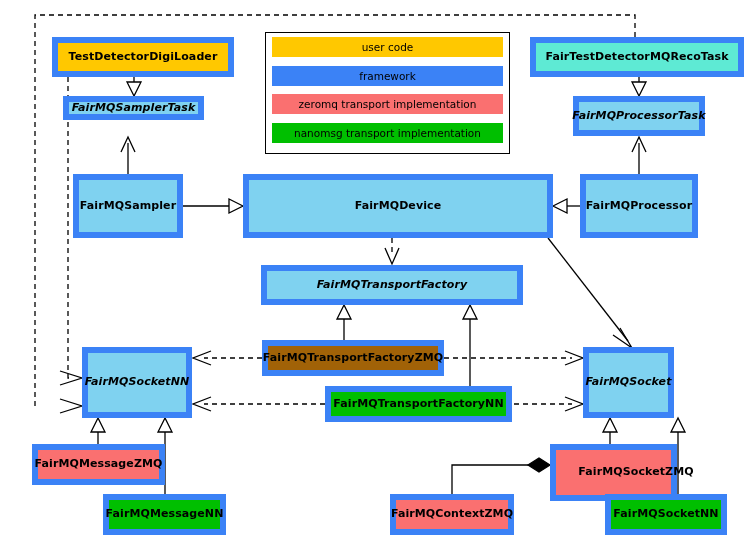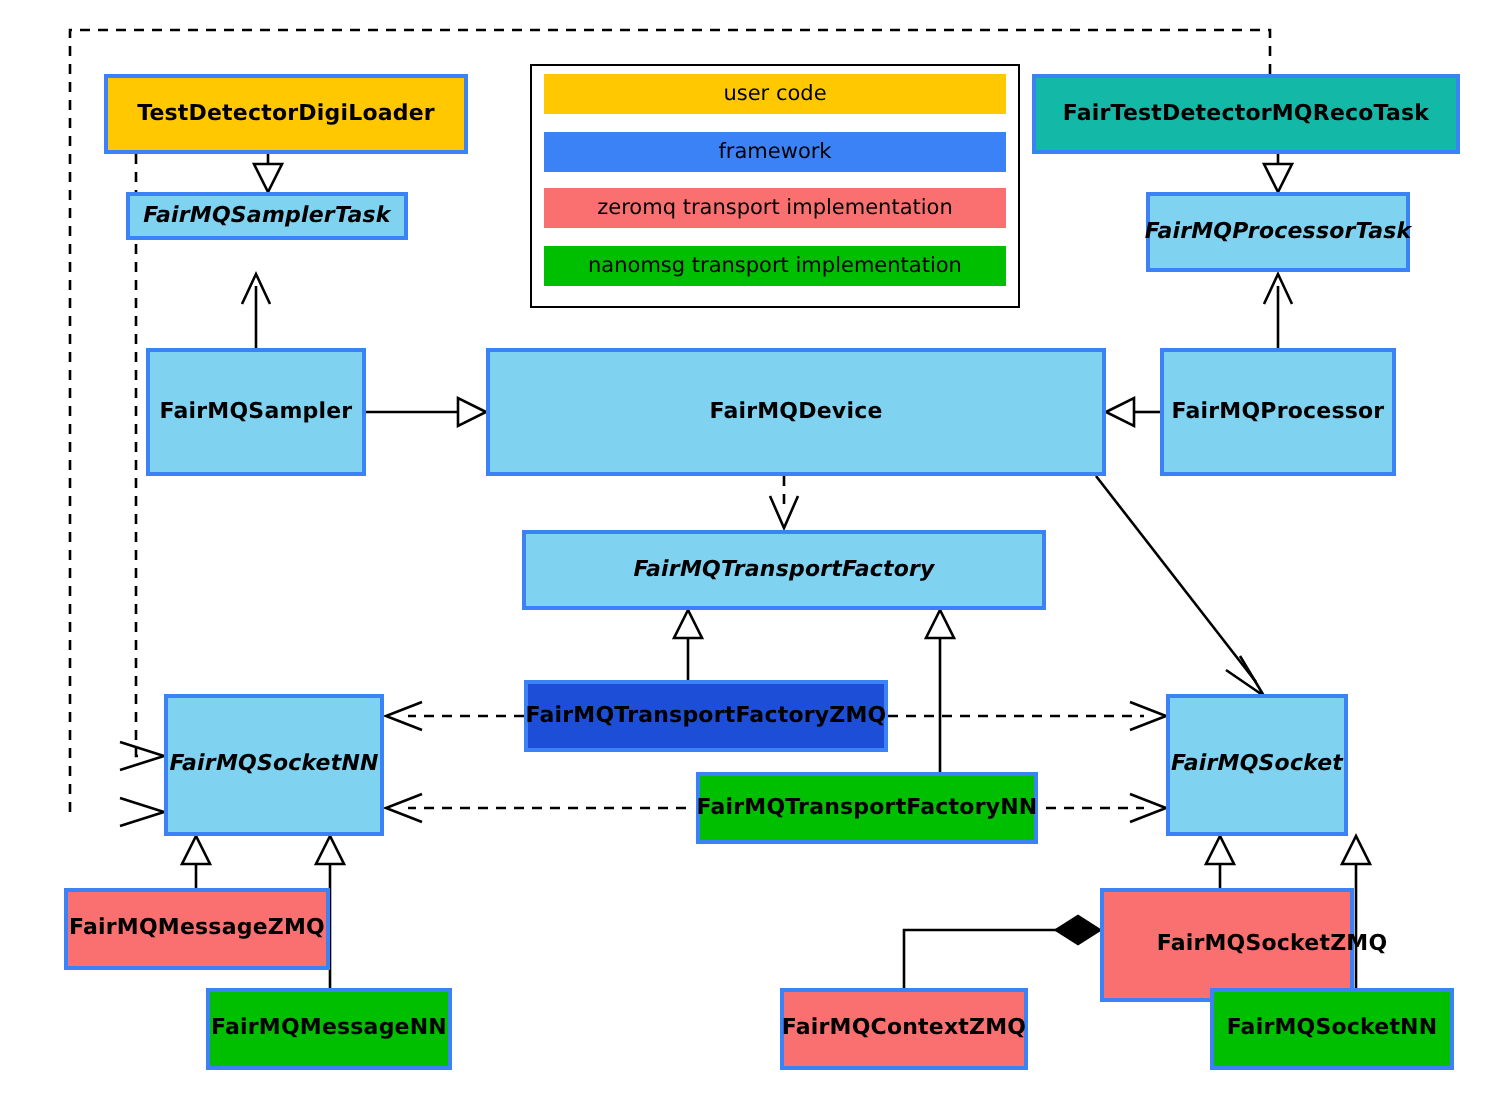--- a/index.html
+++ b/index.html
@@ -21,21 +21,21 @@
     position: absolute;
     left: 0;
     top: 0;
     width: 748px;
     height: 549px;
     pointer-events: none;
   }
   .node {
     position: absolute;
     box-sizing: border-box;
-    border: 2px solid #3b82f6;
+    border: 6px solid #3b82f6;
     display: flex;
     align-items: center;
     justify-content: center;
     text-align: center;
     font-size: 11px;
     font-weight: bold;
     color: #000000;
     line-height: 1.15;
     letter-spacing: 0.1px;
     padding: 0 3px;
@@ -191,29 +191,29 @@
   <div class="node" style="left:52px; top:37px; width:182px; height:40px; background:#FFC800;">TestDetectorDigiLoader</div>
 
   <div class="node abstract" style="left:63px; top:96px; width:141px; height:24px; background:#7FD2F0;">FairMQSamplerTask</div>
 
   <div class="node" style="left:73px; top:174px; width:110px; height:64px; background:#7FD2F0;">FairMQSampler</div>
 
   <div class="node" style="left:243px; top:174px; width:310px; height:64px; background:#7FD2F0;">FairMQDevice</div>
 
   <div class="node" style="left:580px; top:174px; width:118px; height:64px; background:#7FD2F0;">FairMQProcessor</div>
 
-  <div class="node" style="left:516px; top:37px; width:214px; height:40px; background:#14b8a6;">FairTestDetectorMQRecoTask</div>
+  <div class="node" style="left:530px; top:37px; width:214px; height:40px; background:#5eead4;">FairTestDetectorMQRecoTask</div>
 
   <div class="node abstract" style="left:573px; top:96px; width:132px; height:40px; background:#7FD2F0;">FairMQProcessorTask</div>
 
   <div class="node abstract" style="left:261px; top:265px; width:262px; height:40px; background:#7FD2F0;">FairMQTransportFactory</div>
 
-  <div class="node" style="left:262px; top:340px; width:182px; height:36px; background:#1d4ed8;">FairMQTransportFactoryZMQ</div>
-
-  <div class="node" style="left:348px; top:386px; width:171px; height:36px; background:#00BF00;">FairMQTransportFactoryNN</div>
+  <div class="node" style="left:262px; top:340px; width:182px; height:36px; background:#a16207;">FairMQTransportFactoryZMQ</div>
+
+  <div class="node" style="left:325px; top:386px; width:187px; height:36px; background:#00BF00;">FairMQTransportFactoryNN</div>
 
   <div class="node abstract" style="left:82px; top:347px; width:110px; height:71px; background:#7FD2F0;">FairMQSocketNN</div>
 
   <div class="node abstract" style="left:583px; top:347px; width:91px; height:71px; background:#7FD2F0;">FairMQSocket</div>
 
   <div class="node" style="left:32px; top:444px; width:133px; height:41px; background:#FA7070;">FairMQMessageZMQ</div>
 
   <div class="node" style="left:103px; top:494px; width:123px; height:41px; background:#00BF00;">FairMQMessageNN</div>
 
   <div class="node" style="left:550px; top:444px; width:127px; height:57px; background:#FA7070;padding-left:48px;">FairMQSocketZMQ</div>

